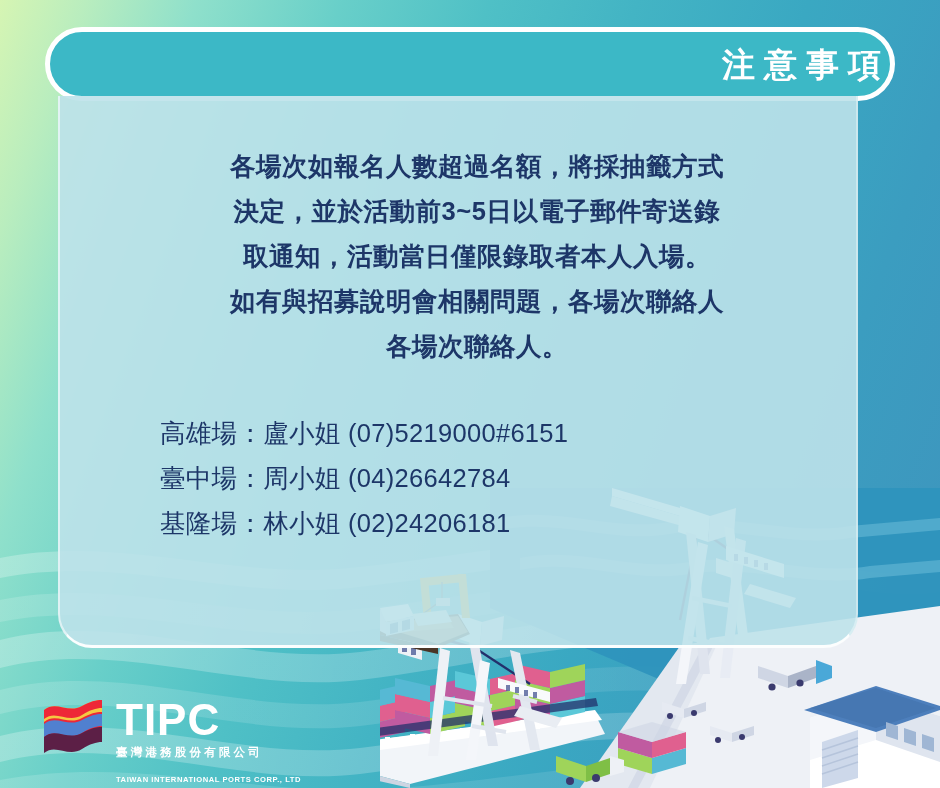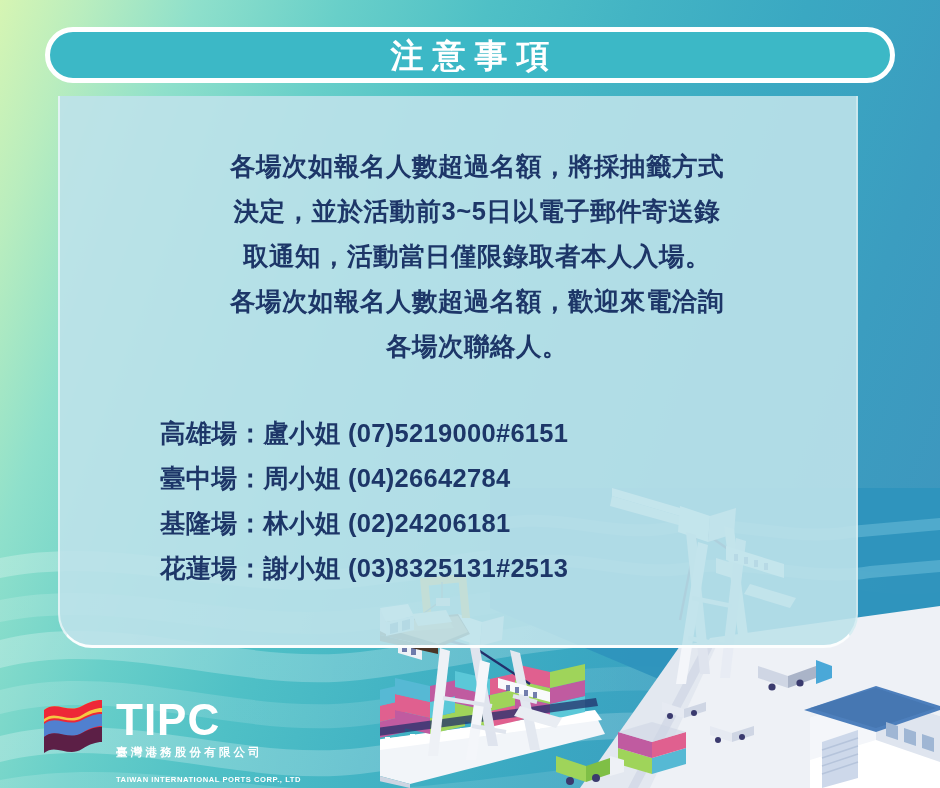--- a/index.html
+++ b/index.html
@@ -50,28 +50,28 @@
     height: 300px;
     pointer-events: none;
   }
 
   
   .header-pill {
     position: absolute;
     left: 45px;
     top: 27px;
     width: 850px;
-    height: 56px;
+    height: 74px;
     box-sizing: border-box;
     background: #3cb8c6;
     border: 5px solid #ffffff;
     border-radius: 40px;
     display: flex;
     align-items: center;
-    justify-content: center;
+    justify-content: flex-end;
   }
   .header-title {
     color: #ffffff;
     font-size: 33px;
     font-weight: bold;
     letter-spacing: 9px;
     text-indent: 9px;
     line-height: 1;
     white-space: nowrap;
   }
@@ -104,21 +104,21 @@
   .para .line { display: block; white-space: nowrap; text-align: center; }
 
   .contacts {
     list-style: none;
     margin: 42px 0 0 0;
     padding: 0;
   }
   .contacts li {
     color: #1d3668;
     font-size: 25.5px;
-    font-weight: bold;
+    font-weight: normal;
     line-height: 45px;
     letter-spacing: 0.3px;
     white-space: nowrap;
   }
 
   
   .logo {
     position: absolute;
     left: 42px;
     top: 698px;
@@ -478,29 +478,28 @@
   <div class="header-pill">
     <div class="header-title">注意事項</div>
   </div>
 
   <div class="body-panel">
 
     <p class="para">
       <span class="line">各場次如報名人數超過名額，將採抽籤方式</span>
       <span class="line">決定，並於活動前3~5日以電子郵件寄送錄</span>
       <span class="line">取通知，活動當日僅限錄取者本人入場。</span>
-      <span class="line">各場次如報名人數超過名額，歡迎來電洽詢</span>
+      <span class="line">如有與招募說明會相關問題，各場次聯絡人</span>
       <span class="line">各場次聯絡人。</span>
     </p>
 
     <ul class="contacts">
       <li>高雄場：盧小姐 (07)5219000#6151</li>
       <li>臺中場：周小姐 (04)26642784</li>
       <li>基隆場：林小姐 (02)24206181</li>
-      <li>花蓮場：謝小姐 (03)8325131#2513</li>
     </ul>
   </div>
 
   <div class="logo">
     <svg class="logo-flag" viewBox="0 0 62 60" aria-hidden="true">
       <path d="M2,12 C14,2 26,16 40,8 C48,3.6 54,2 60,2 L60,16 C54,16 48,17.6 40,22 C26,30 14,16 2,26 Z" fill="#f5c842"></path>
       <path d="M2,12 C14,2 26,16 40,8 C48,3.6 54,2 60,2 L60,10 C54,10 48,12 40,17 C26,26 14,11 2,21 Z" fill="#ee2737"></path>
       <path d="M2,24 C14,14 26,28 40,20 C48,15.6 54,14 60,14 L60,30 C54,30 48,32 40,37 C26,46 14,31 2,41 Z" fill="#ee2737"></path>
       <path d="M2,26 C14,16 26,30 40,22 C48,17.6 54,16 60,16 L60,28 C54,28 48,30 40,35 C26,44 14,29 2,39 Z" fill="#5080d0"></path>
       <path d="M2,39 C14,29 26,43 40,35 C48,30.6 54,29 60,29 L60,44 C54,44 48,46 40,51 C26,60 14,45 2,55 Z" fill="#5c1f46"></path>

